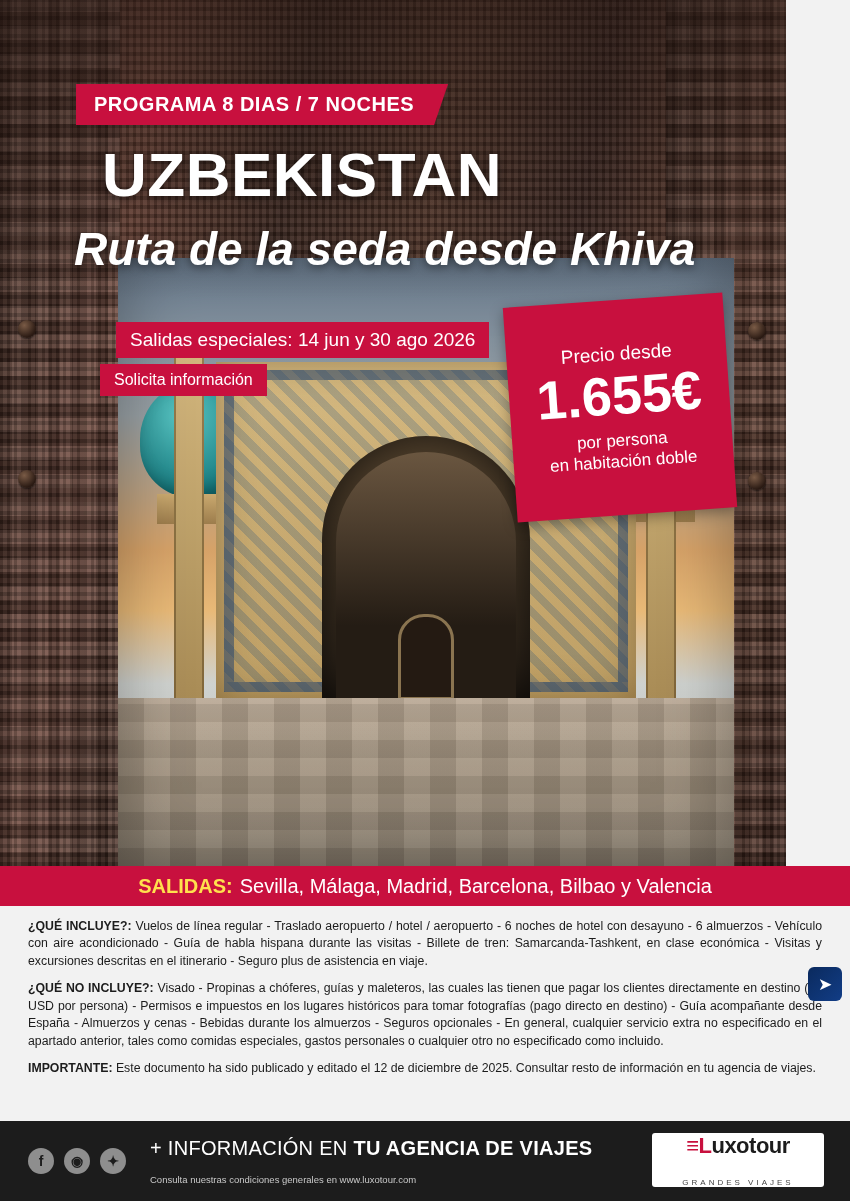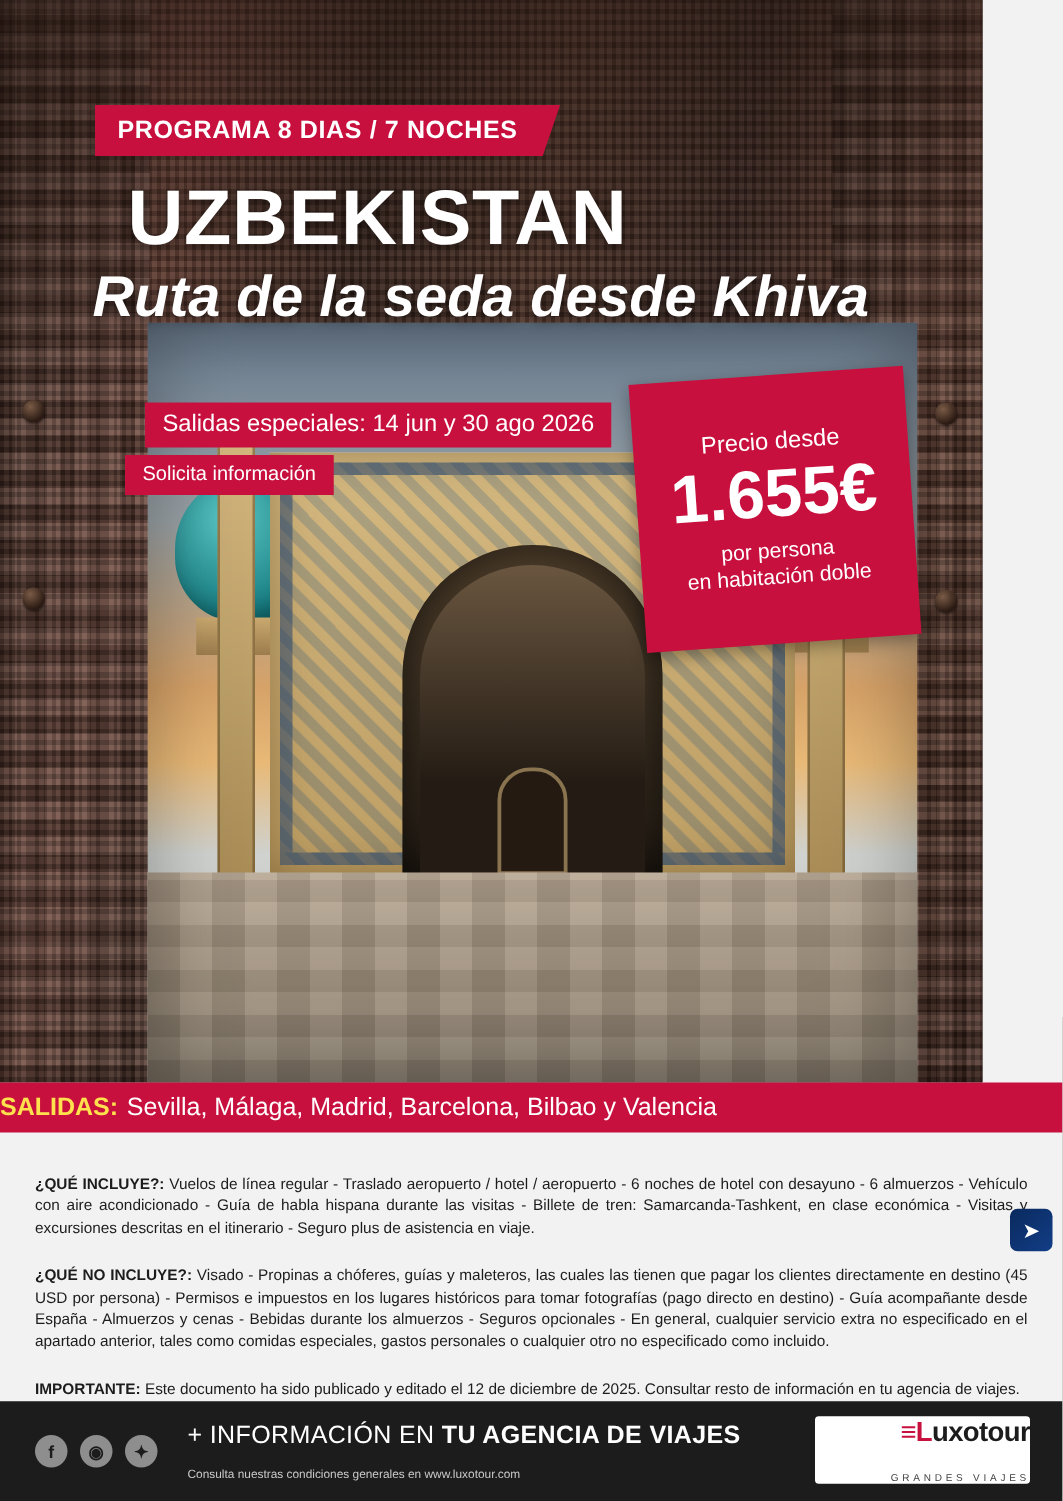--- a/index.html
+++ b/index.html
@@ -134,21 +134,21 @@
     padding-right: 34px;
   }
   .title-main {
     position: absolute; left: 74px; top: 144px;
     color: #fff; font-size: 62px; font-weight: bold; letter-spacing: .5px;
     text-shadow: 0 2px 10px rgba(0,0,0,.55);
     line-height: 1;
     margin-left: 28px;
   }
   .title-sub {
-    position: absolute; left: 74px; top: 212px;
+    position: absolute; left: 74px; top: 224px;
     color: #fff; font-size: 46px; font-style: italic; font-weight: bold;
     text-shadow: 0 2px 10px rgba(0,0,0,.55);
     line-height: 1.1;
   }
   .tag-dates {
     position: absolute; left: 100px; top: 322px;
     background: #c8103e; color: #fff;
     font-size: 19px; padding: 7px 14px; margin-left: 16px;
   }
   .tag-info {
@@ -168,33 +168,33 @@
     display: flex; flex-direction: column; align-items: center; justify-content: center;
   }
   .price-badge .from { font-size: 19px; margin-bottom: 2px; }
   .price-badge .amount { font-size: 54px; font-weight: bold; line-height: 1.05; }
   .price-badge .per { font-size: 17px; margin-top: 6px; line-height: 1.25; }
 
   
   .salidas-bar {
     position: absolute; left: 0; top: 866px; width: 850px; height: 40px;
     background: #c8103e; color: #fff;
-    display: flex; align-items: center; 
+    display: flex; align-items: center; justify-content: center;
     font-size: 20px; gap: 7px;
   }
   .salidas-bar .lbl { font-weight: bold; color: #ffe14d; }
 
   
   .content {
     position: absolute; left: 0; top: 906px; width: 850px; height: 215px;
     padding: 12px 28px 0 28px;
     color: #1c1c1c; font-size: 12.3px; line-height: 1.42;
     text-align: justify;
   }
-  .content p { margin-bottom: 10px; margin-top: 21px; }
+  .content p { margin-bottom: 10px; }
   .content b { font-weight: bold; }
 
   
   .float-icon {
     position: absolute; right: 8px; top: 967px;
     width: 34px; height: 34px; border-radius: 6px;
     background: linear-gradient(135deg, #0a2a5e, #123d86);
     display: flex; align-items: center; justify-content: center;
     color: #fff; font-size: 17px;
   }
@@ -212,21 +212,21 @@
     display: flex; align-items: center; justify-content: center;
     font-size: 14px; font-weight: bold;
   }
   .footer-text { margin-left: 24px; }
   .footer-text .l1 { font-size: 20px; letter-spacing: .3px; }
   .footer-text .l1 b { font-weight: bold; }
   .footer-text .l2 { font-size: 9.5px; color: #c9c9c9; margin-top: 14px; }
   .logo-box {
     position: absolute; right: 26px; top: 12px;
     width: 172px; height: 54px; background: #fff; border-radius: 3px;
-    display: flex; flex-direction: column; align-items: flex-end; justify-content: center;
+    display: flex; flex-direction: column; align-items: center; justify-content: center;
   }
   .logo-box .lx { font-size: 22px; font-weight: bold; color: #1c1c1c; letter-spacing: -.5px; }
   .logo-box .lx .bar { color: #c8103e; }
   .logo-box .sub { font-size: 8px; letter-spacing: 3px; color: #444; margin-top: 19px; }
 </style>
 </head>
 <body>
 
 <div class="page">
 

